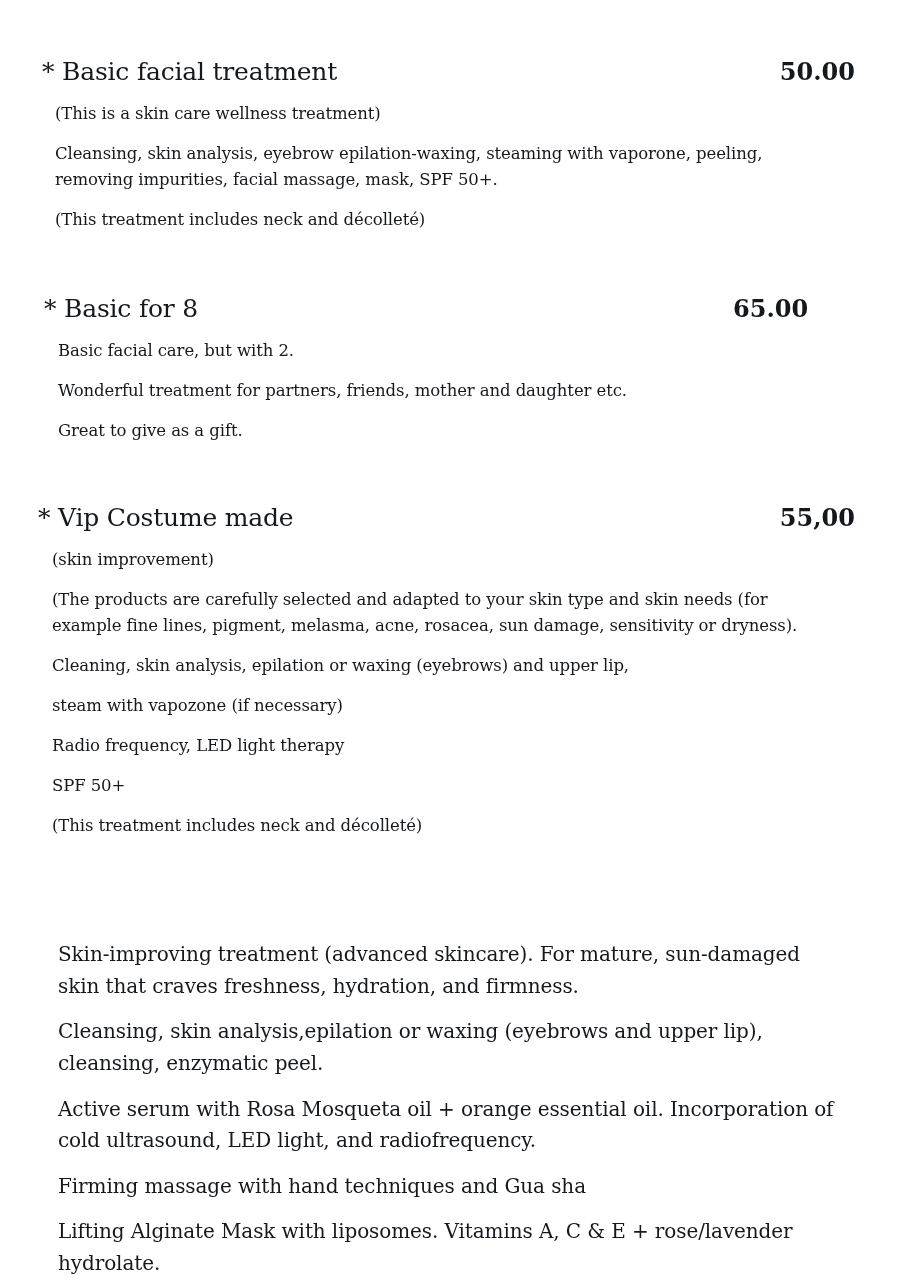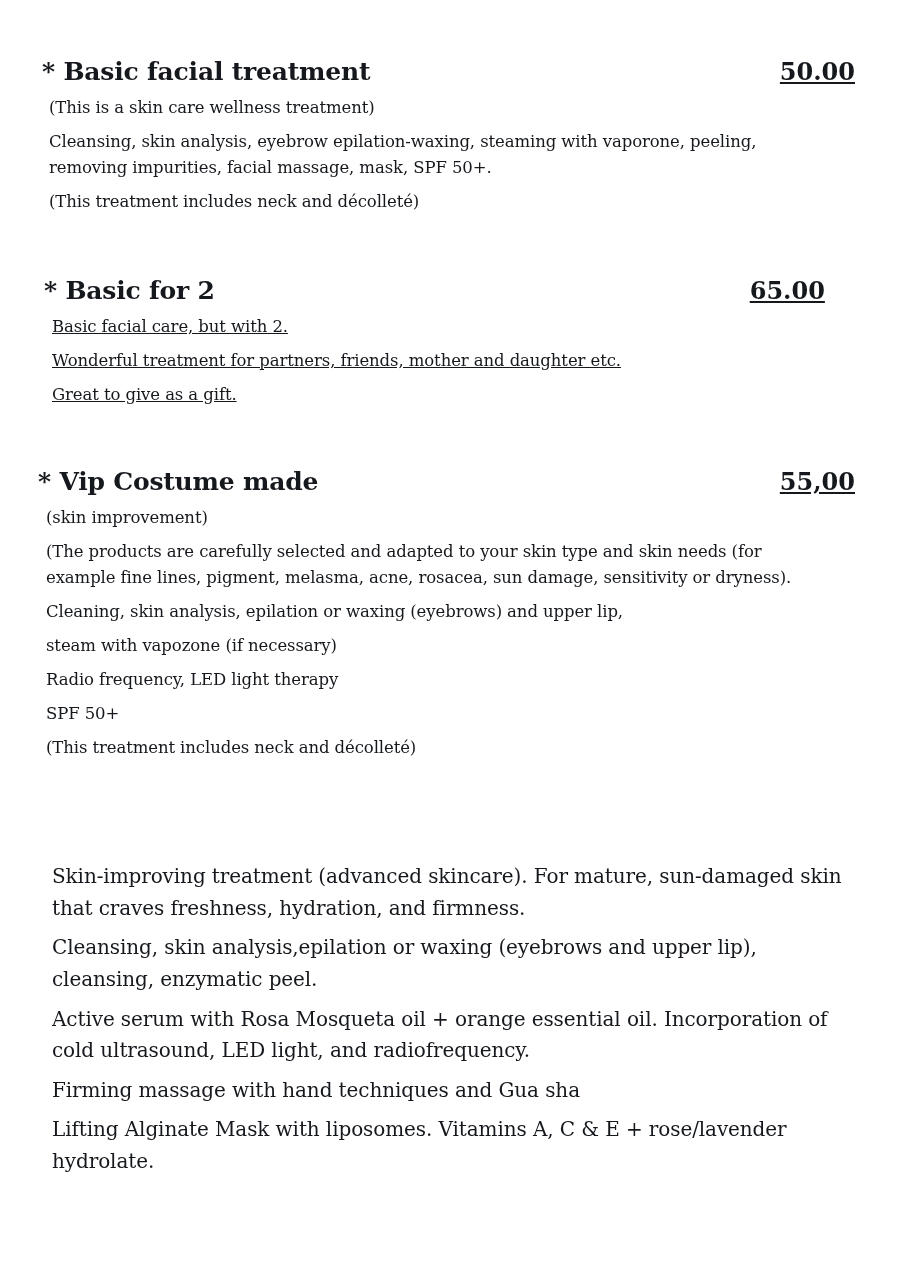--- a/index.html
+++ b/index.html
@@ -24,52 +24,51 @@
   }
   .item {
     margin: 0 0 0 0;
   }
   .item-head {
     display: flex;
     align-items: baseline;
     width: 100%;
   }
   .item-title {
-    font-weight: 700;
+    font-weight: 400;
     font-size: 25px;
     letter-spacing: -0.2px;
     white-space: nowrap;
     line-height: 1.15;
   }
   .item-price {
     font-weight: 700;
     font-size: 24px;
     white-space: nowrap;
     line-height: 1.15;
-    text-decoration: underline;
   }
   .desc {
     font-size: 16.5px;
     line-height: 1.58;
     letter-spacing: -0.1px;
   }
   .desc p {
-    margin: 8px;
+    margin: 14px;
   }
 
   
   #block-basic-facial { margin-top: 0px; }
   #block-basic-facial .item-title { padding-left: 4px; }
   #block-basic-facial .price-pad { width: 548px; }
   #block-basic-facial .desc { margin-top: 6px; padding-left: 3px; max-width: 770px; }
 
   #block-basic-2 { margin-top: 62px; }
   #block-basic-2 .item-title { padding-left: 6px; }
   #block-basic-2 .price-pad { width: 535px; }
-  #block-basic-2 .desc { margin-top: 7px; padding-left: 6px; text-decoration: underline; }
+  #block-basic-2 .desc { margin-top: 7px; padding-left: 6px; }
 
   #block-vip { margin-top: 60px; }
   #block-vip .item-title { padding-left: 0px; }
   #block-vip .price-pad { width: 545px; }
   #block-vip .desc { margin-top: 6px; padding-left: 0px; max-width: 800px; }
 
   #block-glow { margin-top: 100px; }
   #block-glow .item-title { padding-left: 6px; }
   #block-glow .price-pad { width: 528px; }
   #block-glow .desc { margin-top: 7px; padding-left: 6px; max-width: 810px; font-size: 20px; }
@@ -87,21 +86,21 @@
     </div>
     <div class="desc">
       <p>(This is a skin care wellness treatment)</p>
       <p>Cleansing, skin analysis, eyebrow epilation-waxing, steaming with vaporone, peeling, removing impurities, facial massage, mask, SPF 50+.</p>
       <p>(This treatment includes neck and décolleté)</p>
     </div>
   </div>
 
   <div class="item" id="block-basic-2">
     <div class="item-head">
-      <span class="item-title">* Basic for 2</span>
+      <span class="item-title">* Basic for 8</span>
       <span class="price-pad"></span>
       <span class="item-price">65.00</span>
     </div>
     <div class="desc">
       <p>Basic facial care, but with 2.</p>
       <p>Wonderful treatment for partners, friends, mother and daughter etc.</p>
       <p>Great to give as a gift.</p>
     </div>
   </div>
 

